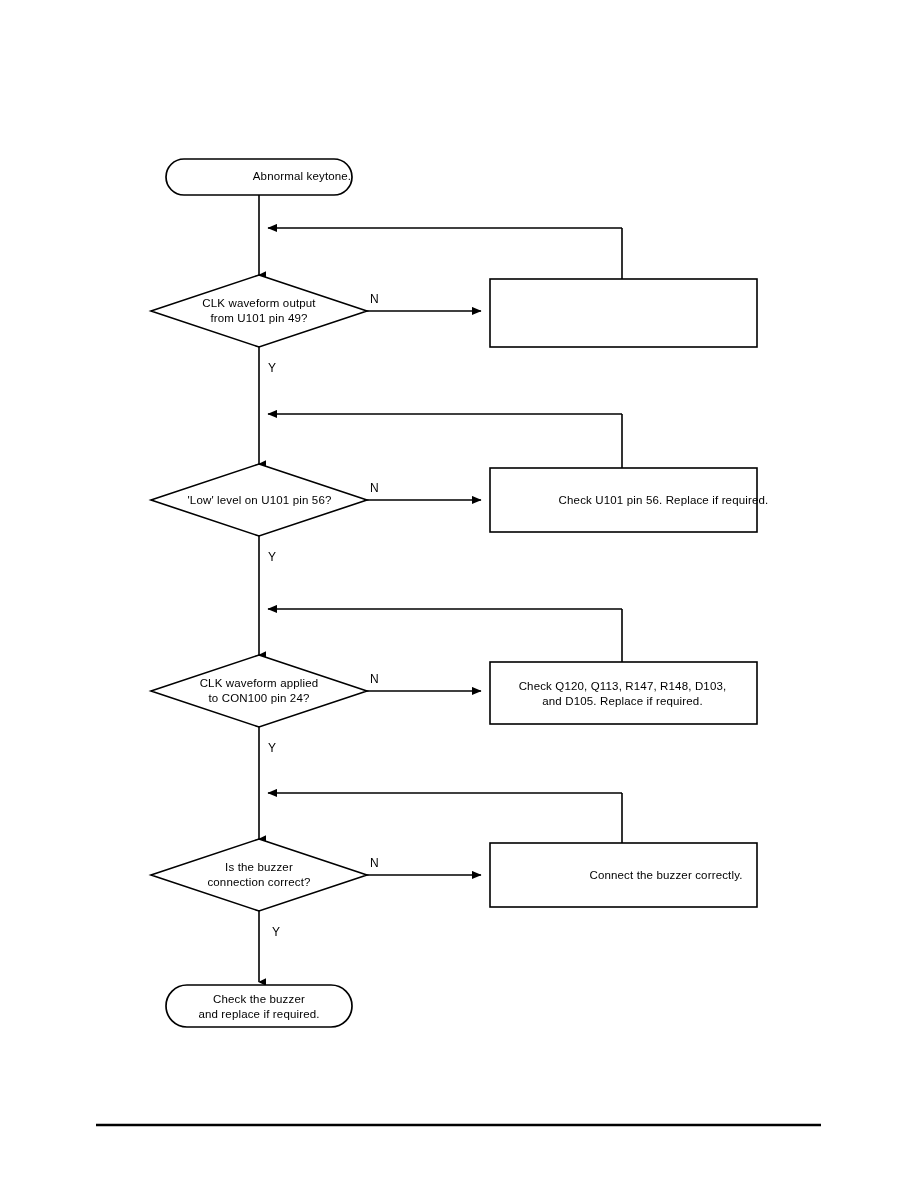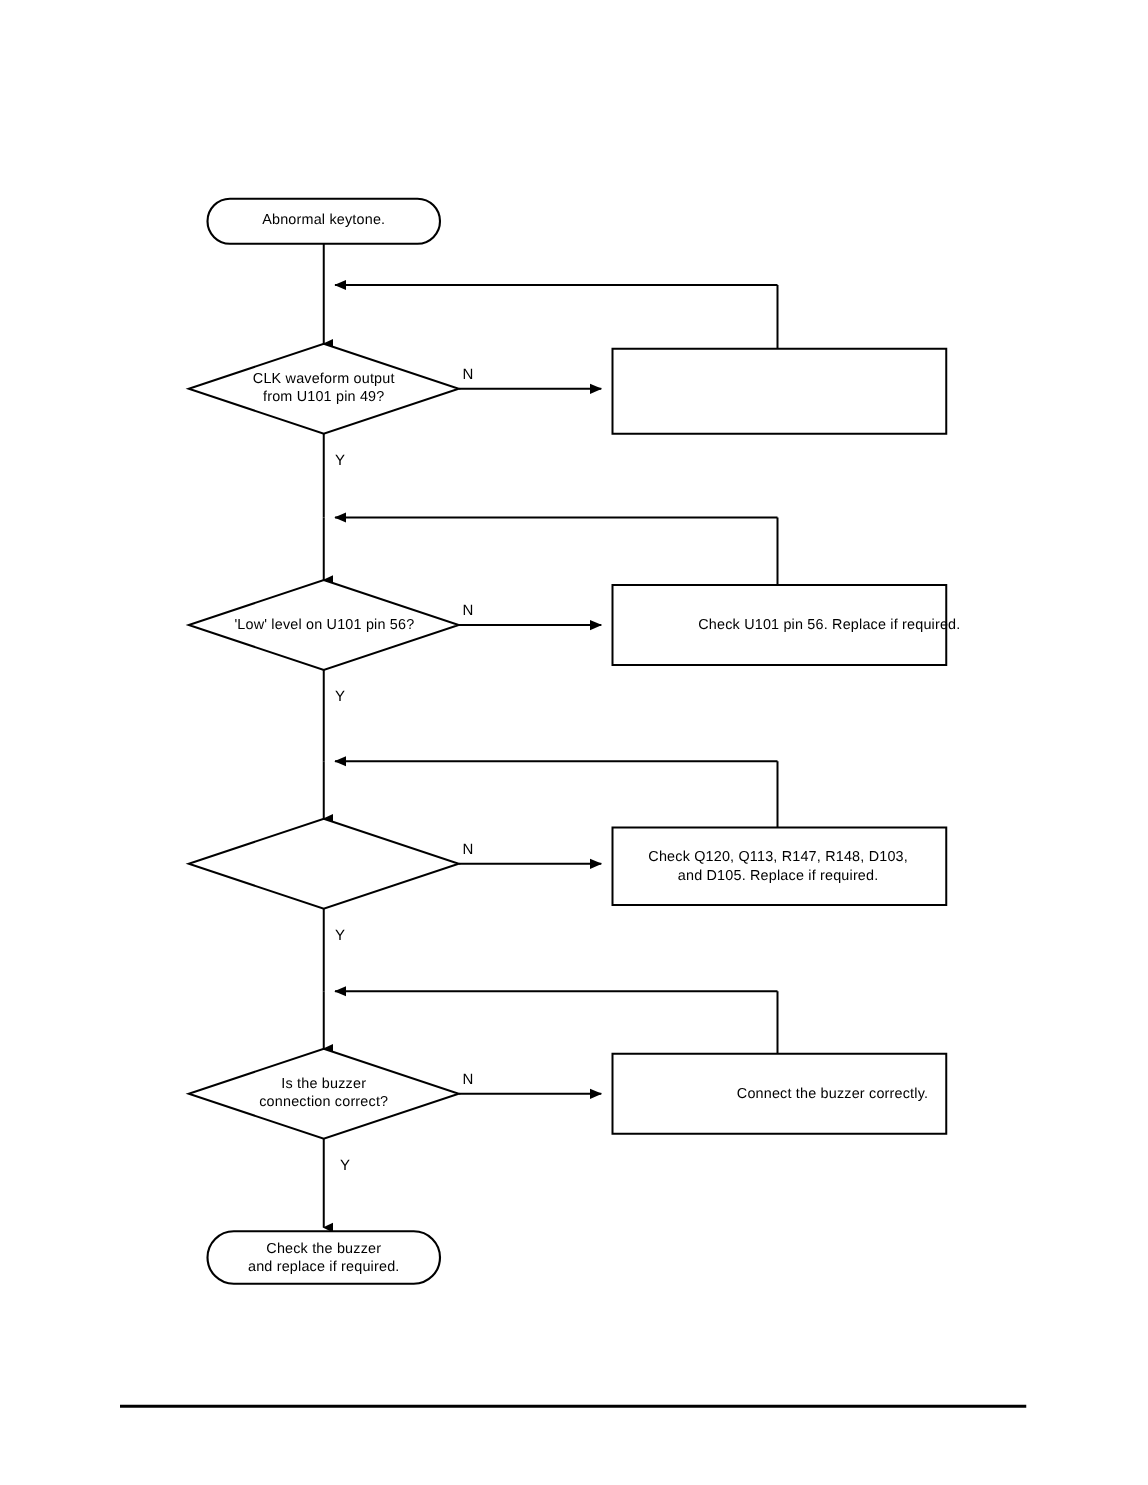--- a/index.html
+++ b/index.html
@@ -138,38 +138,40 @@
 
     <rect class="shape-outline" x="490" y="843" width="267" height="64"></rect>
 
     <path class="connector" d="M259,911 L259,982" marker-end="url(#arrow-down)"></path>
 
     <rect class="terminator-outline" x="166" y="985" width="186" height="42" rx="21" ry="21"></rect>
 
     <line class="footer-rule" x1="96" y1="1125" x2="821" y2="1125"></line>
   </svg>
 
-  <div class="node-text" style="left:166px; top:169px; width:186px;">Abnormal keytone.</div>
+  <div class="node-text" style="left:166px; top:169px; width:186px;padding-left:43px;">Abnormal keytone.</div>
 
   <div class="node-text" style="left:159px; top:296px; width:200px;">CLK waveform output
 from U101 pin 49?</div>
 
   <div class="branch-label" style="left:370px; top:293px;">N</div>
 
   <div class="branch-label" style="left:268px; top:362px;">Y</div>
 
 
   <div class="node-text" style="left:152px; top:493px; width:215px;">'Low' level on U101 pin 56?</div>
 
   <div class="branch-label" style="left:370px; top:482px;">N</div>
 
   <div class="branch-label" style="left:268px; top:551px;">Y</div>
 
   <div class="node-text" style="left:490px; top:493px; width:267px;padding-left:40px;">Check U101 pin 56. Replace if required.</div>
 
+  <div class="node-text" style="left:159px; top:676px; width:200px;">CLK waveform applied
+to CON100 pin 24?</div>
 
   <div class="branch-label" style="left:370px; top:673px;">N</div>
 
   <div class="branch-label" style="left:268px; top:742px;">Y</div>
 
   <div class="node-text" style="left:490px; top:679px; width:265px;">Check Q120, Q113, R147, R148, D103,
 and D105. Replace if required.</div>
 
   <div class="node-text" style="left:159px; top:860px; width:200px;">Is the buzzer
 connection correct?</div>

